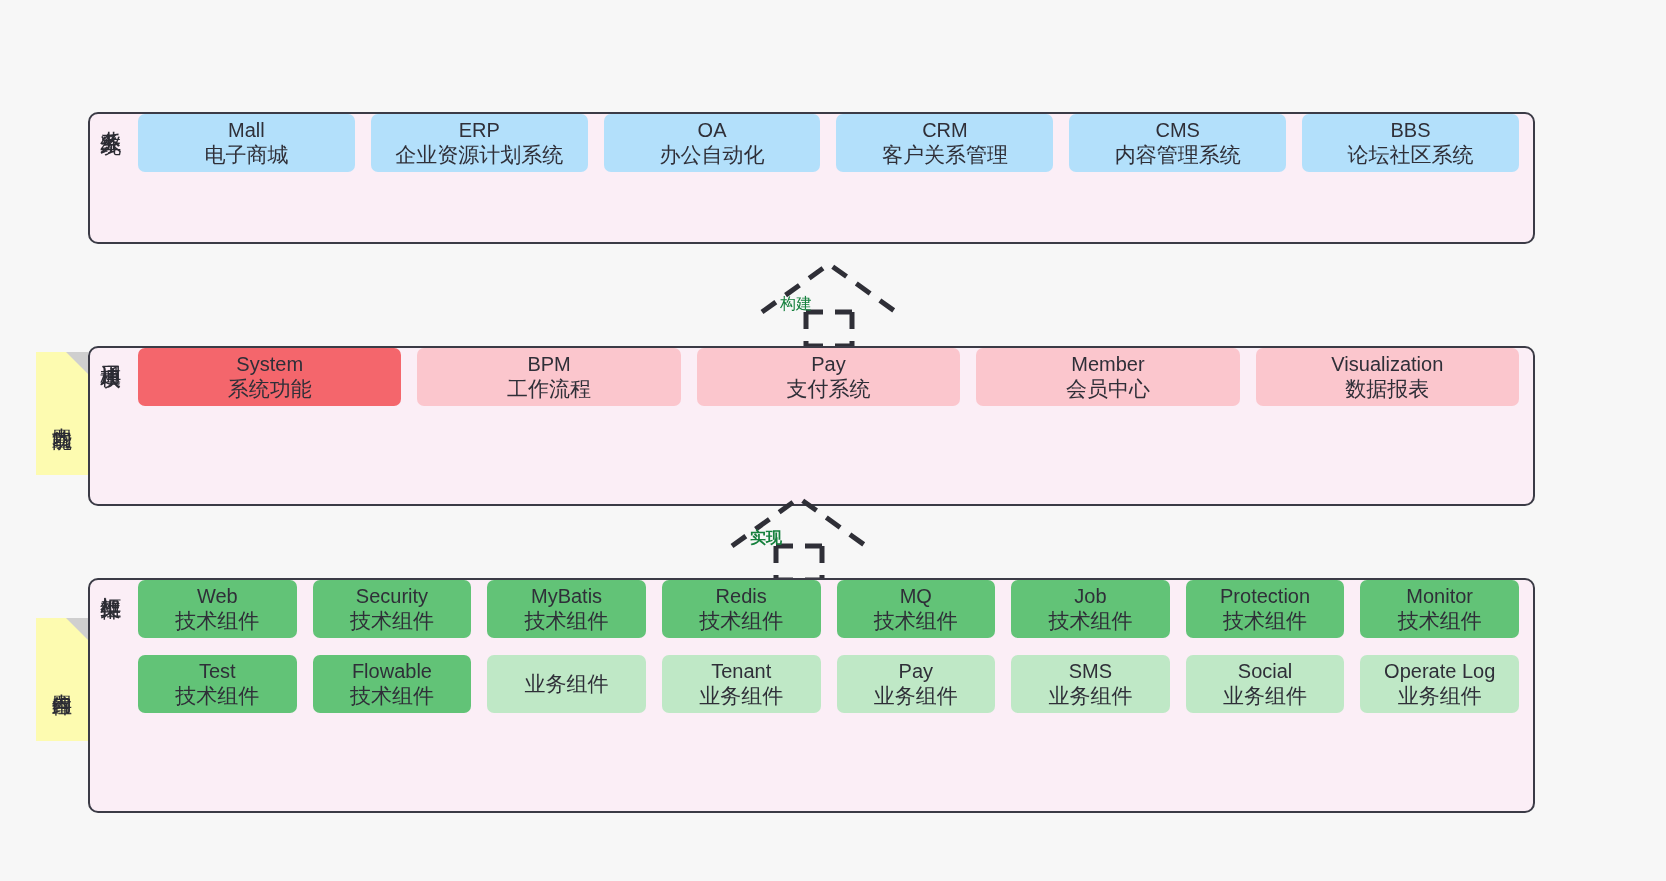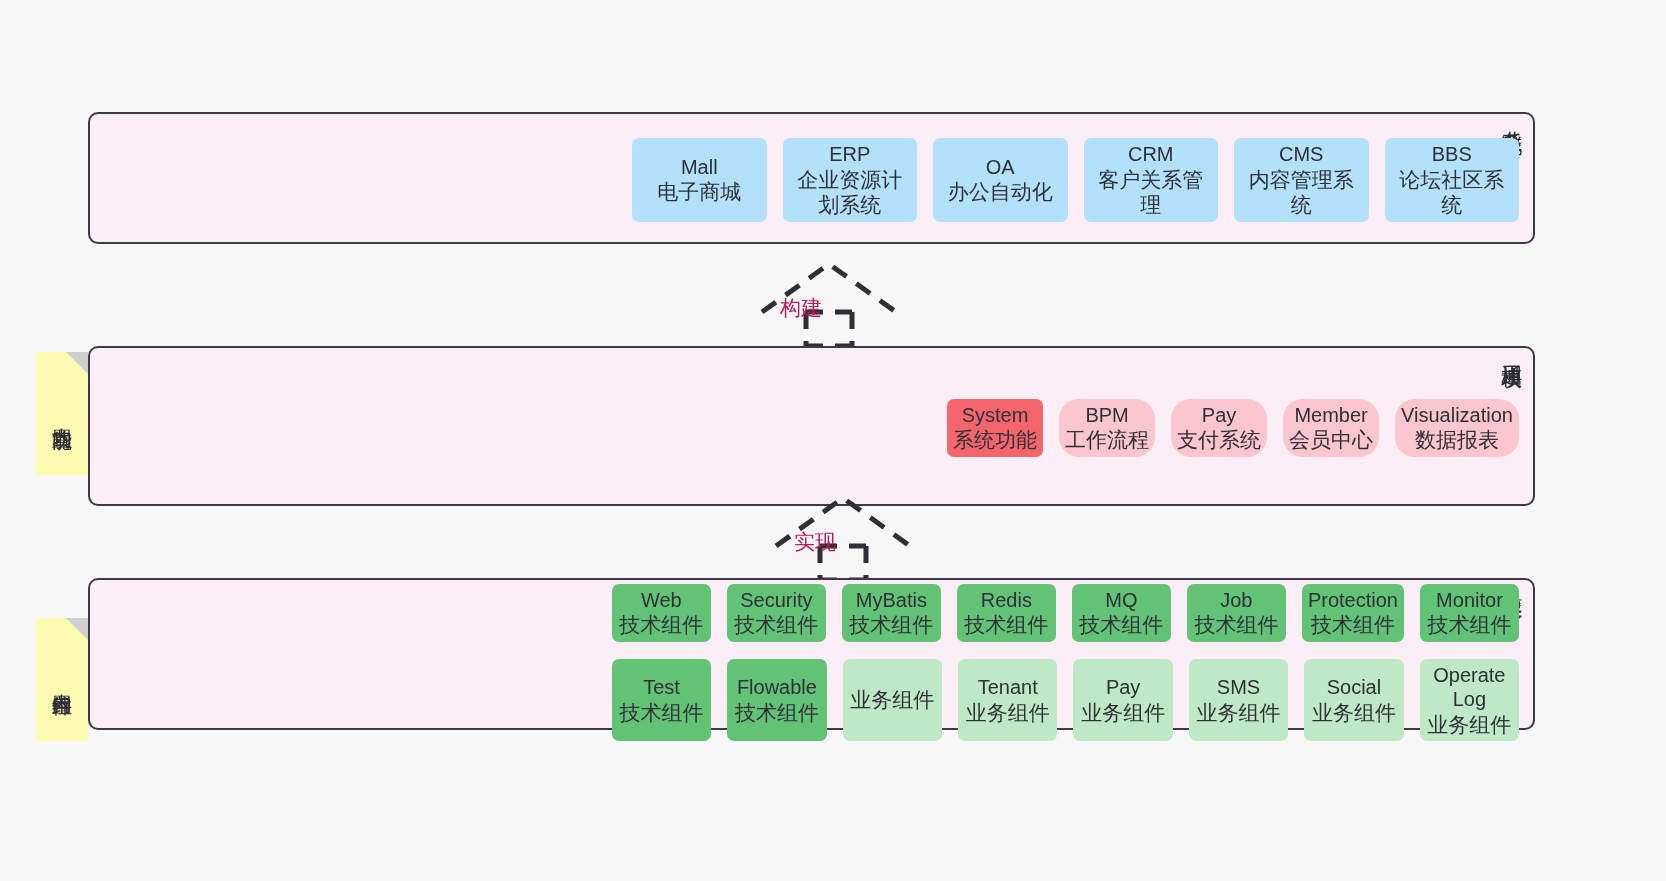--- a/index.html
+++ b/index.html
@@ -24,22 +24,22 @@
   }
 
   
   .layer {
     position: absolute;
     box-sizing: border-box;
     background: #fbeef6;
     border: 2px solid #3b3b46;
     border-radius: 10px;
     display: flex;
-    flex-direction: column;
-    align-items: flex-end;
+    flex-direction: row;
+    align-items: flex-start;
   }
 
   
   .layer-title {
     flex: 0 0 auto;
     width: 42px;
     display: flex;
     align-items: center;
     justify-content: center;
     font-size: 21px;
@@ -84,21 +84,21 @@
   .card .c-en {
     font-size: 20px;
     white-space: normal;
   }
   .card .c-cn {
     font-size: 21px;
   }
 
   .blue   { background: #b3e0fb; }
   .red    { background: #f4666c; }
-  .pink   { background: #fbc6cd; border-radius: 20px; }
+  .pink   { background: #fbc6cd; }
   .green  { background: #62c377; }
   .lgreen { background: #bfe8c6; }
 
   
   .note {
     position: absolute;
     box-sizing: border-box;
     background: #fdfbb0;
     display: flex;
     align-items: center;
@@ -123,22 +123,22 @@
     border-left: 22px solid transparent;
   }
 
   
   .arrow-wrap {
     position: absolute;
   }
   .arrow-wrap svg { display: block; }
   .arrow-label {
     position: absolute;
-    font-size: 21px;
-    color: #be185d;
+    font-size: 16px;
+    color: #15803d;
     background: transparent;
     white-space: nowrap;
     user-select: none;
     text-align: center;
   }
 </style>
 </head>
 <body>
 
 <div id="canvas">
@@ -210,35 +210,35 @@
           <span class="c-cn">会员中心</span>
         </div>
         <div class="card pink">
           <span class="c-en">Visualization</span>
           <span class="c-cn">数据报表</span>
         </div>
       </div>
     </div>
   </div>
 
-  <div class="arrow-wrap" style="left:772px; top:492px; width:142px; height:90px;">
+  <div class="arrow-wrap" style="left:728px; top:492px; width:142px; height:90px;font-weight:bold;">
     <svg width="142" height="90" viewBox="0 0 142 90">
       <path d="M 4 54 L 71 6 L 138 54" fill="none" stroke="#2f2f37" stroke-width="5" stroke-dasharray="17,12" stroke-linecap="butt"></path>
       <path d="M 48 54 L 94 54" fill="none" stroke="#2f2f37" stroke-width="5" stroke-dasharray="17,12"></path>
       <path d="M 48 54 L 48 88 M 94 54 L 94 88 M 48 88 L 94 88" fill="none" stroke="#2f2f37" stroke-width="5" stroke-dasharray="17,12"></path>
     </svg>
     <span class="arrow-label" style="left:22px; top:36px;">实现</span>
   </div>
 
   <div class="note" style="left:36px; top:618px; width:52px; height:123px;">
     <span class="fold"></span>
     <span>内置组件</span>
   </div>
 
-  <div class="layer" id="layer-framework" style="left:88px; top:578px; width:1447px; height:152px;">
+  <div class="layer" id="layer-framework" style="left:88px; top:578px; width:1447px; height:235px;">
     <div class="layer-title">框架组件</div>
     <div class="layer-body">
 
       <div class="row">
         <div class="card green">
           <span class="c-en">Web</span>
           <span class="c-cn">技术组件</span>
         </div>
         <div class="card green">
           <span class="c-en">Security</span>

